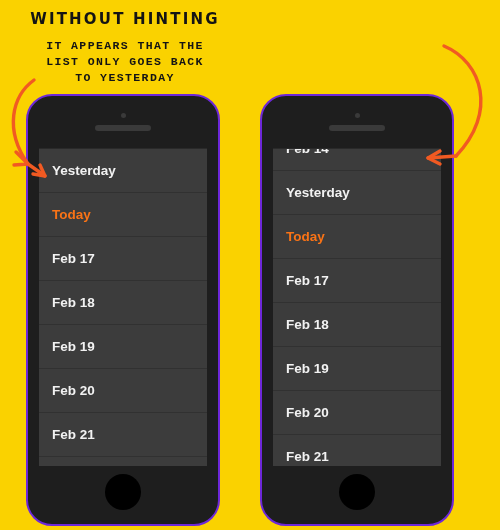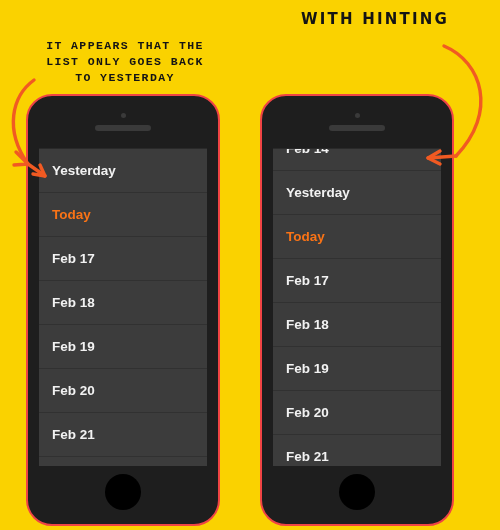--- a/index.html
+++ b/index.html
@@ -35,21 +35,21 @@
     text-transform:uppercase;
     white-space:pre-line;
   }
 
   
   .phone{
     position:absolute;
     width:194px;height:432px;
     background:#1E1E1E;
     border-radius:26px;
-    border:2px solid #ef4444;
+    border:2px solid #6d28d9;
     box-sizing:border-box;
   }
   .phone.left-phone{left:26px;top:94px;}
   .phone.right-phone{left:260px;top:94px;}
 
   .camera{
     position:absolute;left:50%;top:17px;
     width:5px;height:5px;margin-left:-2.5px;
     border-radius:50%;
     background:#3a3a3a;
@@ -101,20 +101,21 @@
   .arrow-left{left:0px;top:78px;}
   .arrow-right{left:424px;top:40px;}
 </style>
 </head>
 <body>
 
 <div class="stage">
 
   <div class="panel left">
 
+    <div class="heading">WITHOUT HINTING</div>
     <div class="subheading">IT APPEARS THAT THE
 LIST ONLY GOES BACK
 TO YESTERDAY</div>
 
     <div class="phone left-phone">
       <div class="camera"></div>
       <div class="speaker"></div>
 
       <div class="screen">
         <div class="list nohint">
@@ -141,21 +142,20 @@
           </div>
         </div>
       </div>
 
       <div class="home"></div>
     </div>
   </div>
 
   <div class="panel right">
 
-    <div class="heading">WITH HINTING</div>
   </div>
 
   <div class="phone right-phone">
     <div class="camera"></div>
     <div class="speaker"></div>
 
     <div class="screen">
       <div class="list hint">
         <div class="row">
           <span class="label">Feb 14</span>

